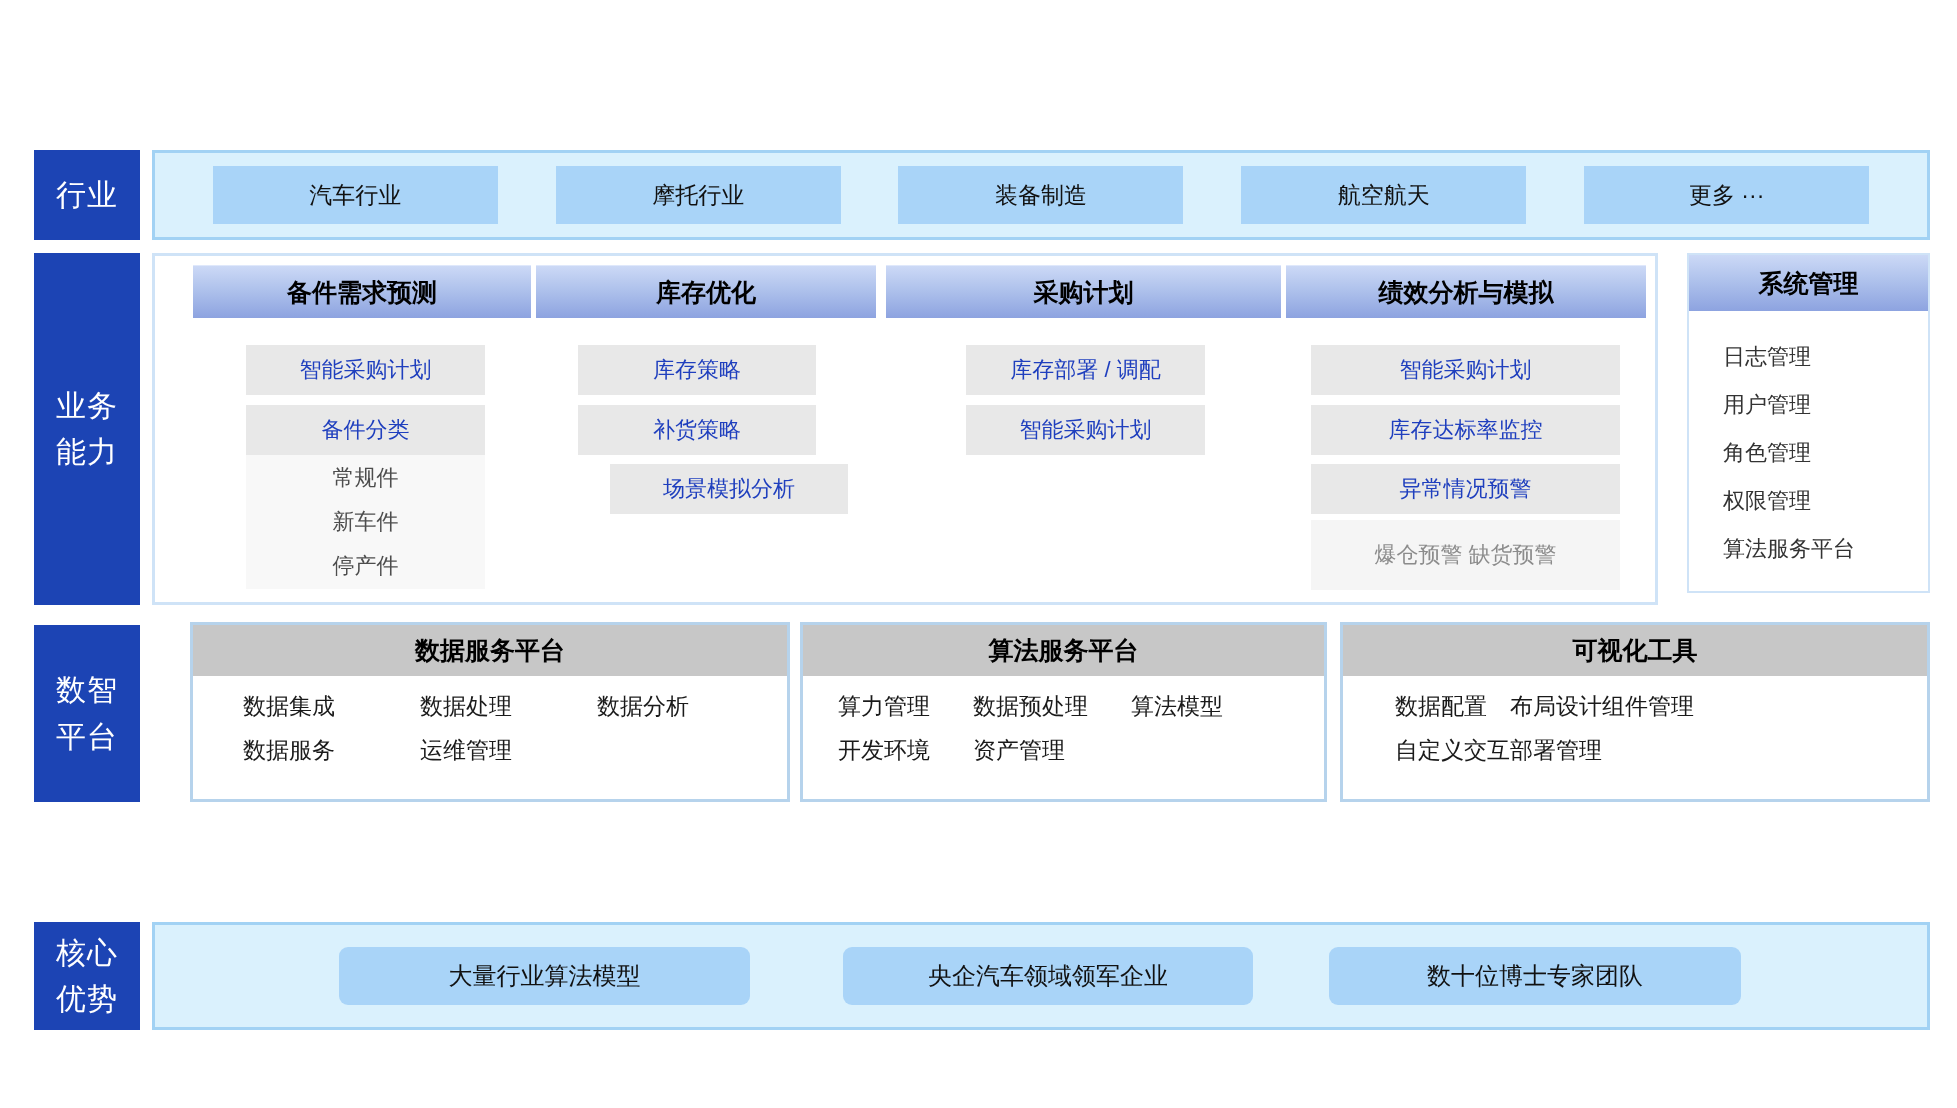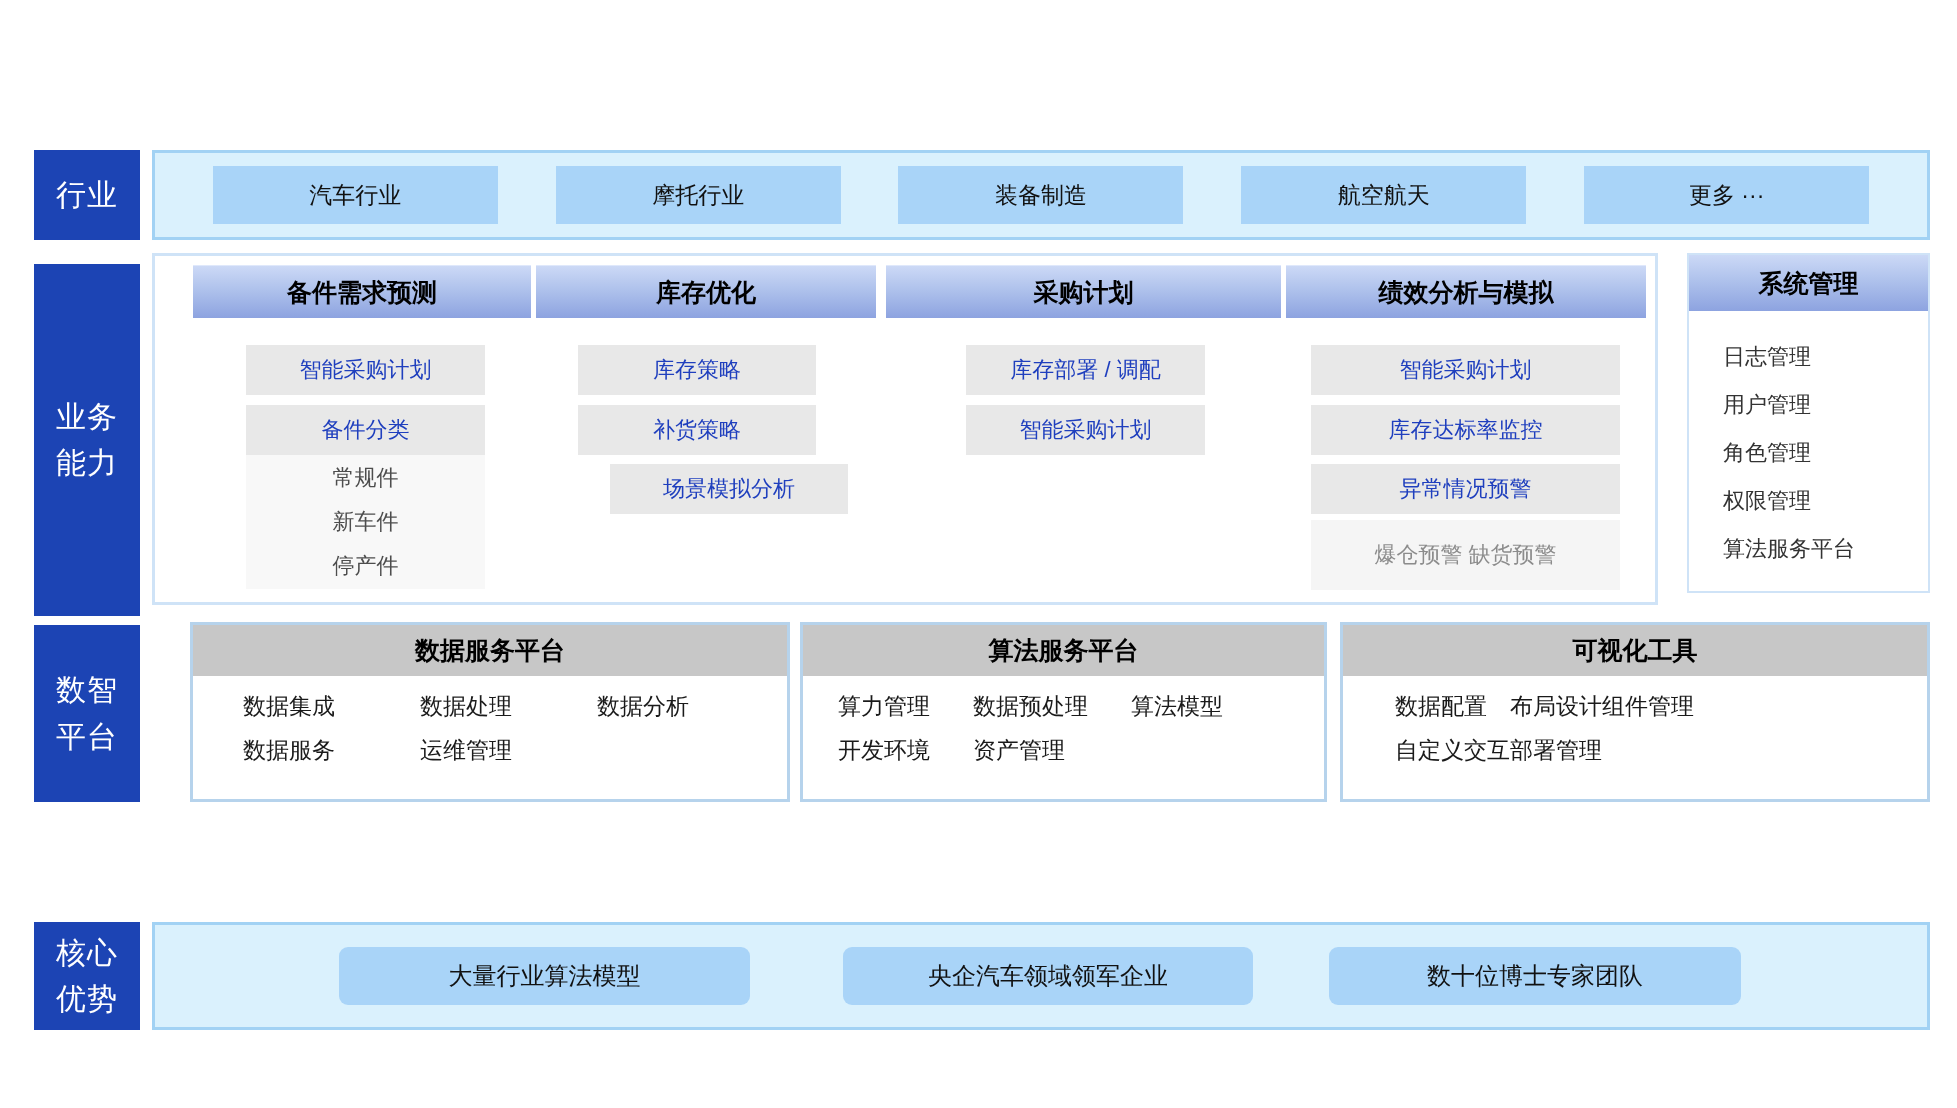--- a/index.html
+++ b/index.html
@@ -86,21 +86,21 @@
   }
 </style>
 </head>
 <body>
 
 <div class="canvas">
 
   <div class="side-label" style="top:150px;height:90px;">
     <span class="wrap">行业</span>
   </div>
-  <div class="side-label" style="top:264px;height:352px;">
+  <div class="side-label" style="top:253px;height:352px;">
     <span class="wrap">业务能力</span>
   </div>
   <div class="side-label" style="top:625px;height:177px;">
     <span class="wrap">数智平台</span>
   </div>
   <div class="side-label" style="top:922px;height:108px;">
     <span class="wrap">核心优势</span>
   </div>
 
   <div class="band industry">

